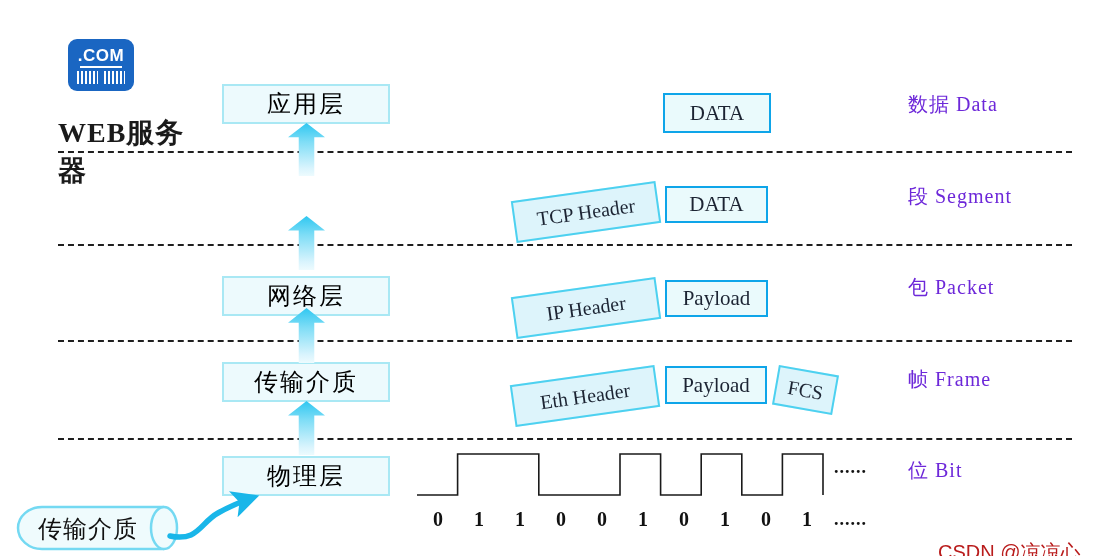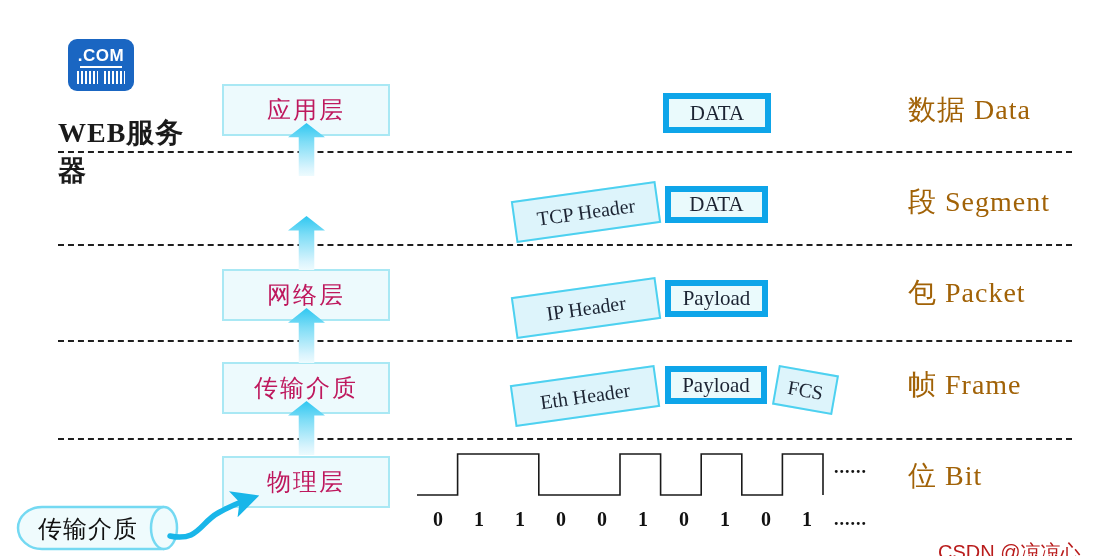--- a/index.html
+++ b/index.html
@@ -12,36 +12,36 @@
   
   .srv-icon{position:absolute;left:68px;top:27px;width:66px;height:52px;background:#1a66c2;border-radius:9px;
     display:flex;flex-direction:column;align-items:center;justify-content:center;}
   .srv-icon .com{color:#fff;font-family:"Liberation Sans",sans-serif;font-weight:bold;font-size:17px;line-height:18px;letter-spacing:0.5px;}
   .srv-icon .rule{width:42px;height:2px;background:#fff;margin:1px 0 3px 0;}
   .barcode{display:flex;gap:6px;}
   .barcode .bars{width:21px;height:13px;
     background:repeating-linear-gradient(90deg,#ffffff 0 2px,rgba(255,255,255,0) 2px 4px);}
   .srv-label{position:absolute;left:58px;top:102px;width:140px;font-weight:bold;font-size:28px;letter-spacing:1px;}
   
-  .layer-box{position:absolute;left:222px;width:168px;height:52px;
+  .layer-box{position:absolute;left:222px;width:168px;height:40px;
     background:#edfafd;border:2px solid #a9e8f4;box-sizing:border-box;
     display:flex;align-items:center;justify-content:center;
-    font-size:24px;letter-spacing:2px;color:#be185d;}
+    font-size:24px;letter-spacing:2px;color:#000000;}
   
   .up-arrow{position:absolute;left:288px;width:37px;
     background:linear-gradient(to bottom,#2fc7f1 0%,#7eddf6 35%,#d9f4fd 85%,#edfbfe 100%);
     clip-path:polygon(50% 0,100% 27%,71% 27%,71% 100%,29% 100%,29% 27%,0 27%);}
   
   .unit{position:absolute;box-sizing:border-box;display:flex;align-items:center;justify-content:center;
     font-size:21px;color:#1c2433;}
-  .unit.flat{background:#eafafc;border:6px solid #0ea5e9;}
+  .unit.flat{background:#eafafc;border:2px solid #0ea5e9;}
   .unit.tilt{background:#ddf4fb;border:2px solid #4dd1f0;transform:rotate(-8deg);font-size:20px;}
   .unit.tilt-cw{background:#ddf4fb;border:2px solid #4dd1f0;transform:rotate(10deg);font-size:20px;}
   
-  .row-label{position:absolute;left:908px;font-size:28px;color:#a16207;letter-spacing:1px;white-space:nowrap;}
+  .row-label{position:absolute;left:908px;font-size:20px;color:#6d28d9;letter-spacing:1px;white-space:nowrap;}
   
   .wave-svg{position:absolute;left:410px;top:438px;}
   .bit{position:absolute;top:496px;width:22px;text-align:center;font-weight:bold;font-size:20px;color:#111;}
   .dots{position:absolute;font-weight:bold;font-size:18px;letter-spacing:1px;color:#111;}
   
   .cyl-svg{position:absolute;left:10px;top:490px;}
   .cyl-label{position:absolute;left:26px;top:501px;width:124px;text-align:center;font-size:24px;letter-spacing:1px;color:#111;}
   .curve-svg{position:absolute;left:150px;top:463px;}
   
   .watermark{position:absolute;left:938px;top:527px;font-size:20px;color:#b91c1c;
@@ -61,21 +61,21 @@
     <div class="com">.COM</div>
     <div class="rule"></div>
     <div class="barcode">
       <div class="bars"></div>
       <div class="bars"></div>
     </div>
   </div>
   <div class="srv-label">WEB服务器</div>
 
   <div class="layer-box" style="top:72px">应用层</div>
-  <div class="layer-box" style="top:257px">网络层</div>
+  <div class="layer-box" style="top:264px">网络层</div>
   <div class="layer-box" style="top:350px">传输介质</div>
   <div class="layer-box" style="top:444px">物理层</div>
 
   <div class="up-arrow" style="top:111px;height:53px"></div>
   <div class="up-arrow" style="top:204px;height:54px"></div>
   <div class="up-arrow" style="top:296px;height:55px"></div>
   <div class="up-arrow" style="top:389px;height:54px"></div>
 
   <div class="unit flat" style="left:663px;top:81px;width:108px;height:40px">DATA</div>
   <div class="row-label" style="top:79px">数据 Data</div>

